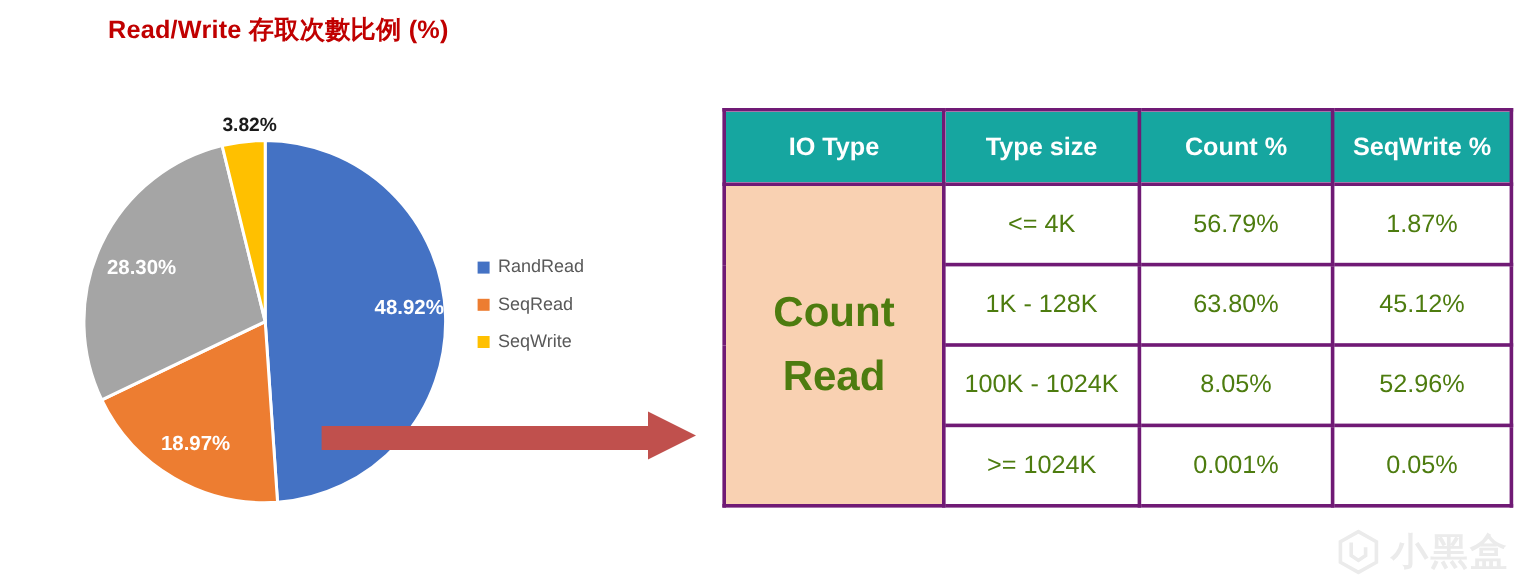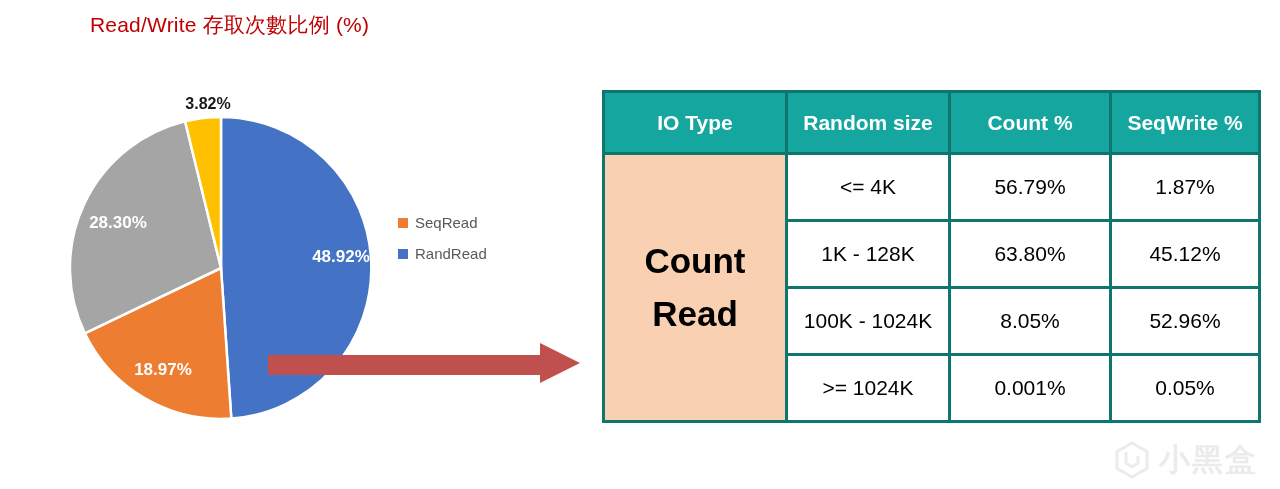--- a/index.html
+++ b/index.html
@@ -1,21 +1,21 @@
 <!DOCTYPE html>
 <html><head>
 <meta charset="utf-8">
 <style>
   * { margin: 0; padding: 0; box-sizing: border-box; }
   html, body { width: 1280px; height: 489px; background: #ffffff; overflow: hidden; }
   body { position: relative; font-family: "Liberation Sans", "DejaVu Sans", sans-serif; }
 
   .title {
     position: absolute; left: 90px; top: 11px;
-    font-size: 21px; font-weight: normal; color: #C00000;
+    font-size: 21px; font-weight: bold; color: #C00000;
     letter-spacing: 0.2px;
   }
 
   .pie-wrap { position: absolute; left: 0; top: 80px; width: 400px; height: 360px; margin-left: 28px; }
   .pie-wrap svg { display: block; }
   .pie-label { font-family: "Liberation Sans", sans-serif; font-weight: bold; }
   .pie-label.inside { fill: #ffffff; font-size: 17px; }
   .pie-label.outside { fill: #1a1a1a; font-size: 16px; }
 
   .legend {
@@ -27,28 +27,28 @@
   .legend-text { font-size: 15px; color: #595959; }
 
   .arrow-wrap { position: absolute; left: 260px; top: 340px; width: 330px; height: 48px; }
 
   .io-table {
     position: absolute; left: 602px; top: 90px;
     border-collapse: collapse; table-layout: fixed; width: 656px;
     background: #ffffff;
   }
   .io-table th, .io-table td {
-    border: 3px solid #0f766e; text-align: center; vertical-align: middle;
+    border: 3px solid #701a75; text-align: center; vertical-align: middle;
     overflow: hidden;
   }
   .io-table thead th {
     background: #16A6A0; color: #ffffff;
     font-size: 21px; font-weight: bold; height: 62px;
   }
-  .io-table td { font-size: 21px; color: #000000; height: 67px; }
+  .io-table td { font-size: 21px; color: #4d7c0f; height: 67px; }
   .io-table td.io-type {
     background: #F9D1B2; font-size: 35px; font-weight: bold;
     line-height: 1.5; padding: 0 10px;
   }
 
   .watermark {
     position: absolute; right: 22px; bottom: 8px;
     display: flex; align-items: center; gap: 8px;
     color: #ebebeb; user-select: none;
   }
@@ -69,46 +69,50 @@
       </g>
     <text class="pie-label outside" x="180" y="29" text-anchor="middle">3.82%</text>
     <text class="pie-label inside" x="313" y="182" text-anchor="middle">48.92%</text>
     <text class="pie-label inside" x="90" y="148" text-anchor="middle">28.30%</text>
     <text class="pie-label inside" x="135" y="295" text-anchor="middle">18.97%</text>
   </svg>
 </div>
 
 <div class="legend">
   <div class="legend-item">
+    <span class="legend-swatch" style="background: rgb(68, 114, 196);"></span>
+    <span class="legend-text">RandRead</span>
+  </div>
+  <div class="legend-item">
     <span class="legend-swatch" style="background: rgb(237, 125, 49);"></span>
     <span class="legend-text">SeqRead</span>
   </div>
   <div class="legend-item">
-    <span class="legend-swatch" style="background: rgb(68, 114, 196);"></span>
-    <span class="legend-text">RandRead</span>
+    <span class="legend-swatch" style="background: rgb(255, 192, 0);"></span>
+    <span class="legend-text">SeqWrite</span>
   </div>
 </div>
 
 <div class="arrow-wrap">
   <svg width="330" height="48" viewBox="0 0 330 48">
     <polygon id="arrow-shape" points="8,15 280,15 280,3 320,23 280,43 280,35 8,35" fill="#C0504D"></polygon>
   </svg>
 </div>
 
 <table class="io-table">
   <colgroup>
     <col style="width:183px">
       <col style="width:163px">
       <col style="width:161px">
       <col style="width:149px">
   </colgroup>
   <thead>
     <tr>
       <th>IO Type</th>
-      <th>Random size</th>
+      <th>Type size</th>
       <th>Count %</th>
       <th>SeqWrite %</th>
     </tr>
   </thead>
   <tbody>
     <tr>
       <td class="io-type" rowspan="4">Count Read</td>
       <td>&lt;= 4K</td>
       <td>56.79%</td>
       <td>1.87%</td>

